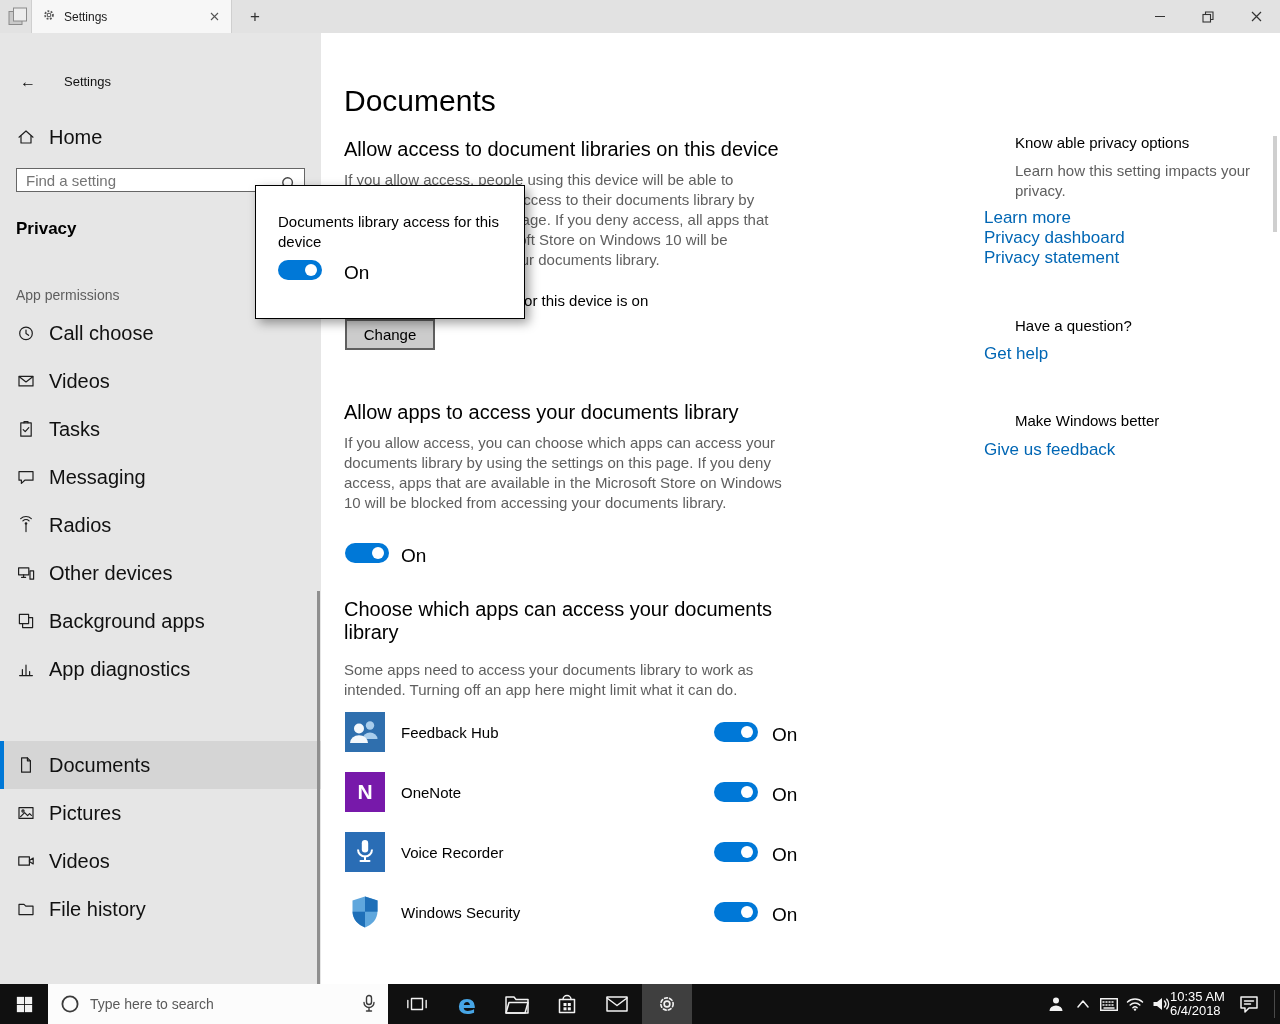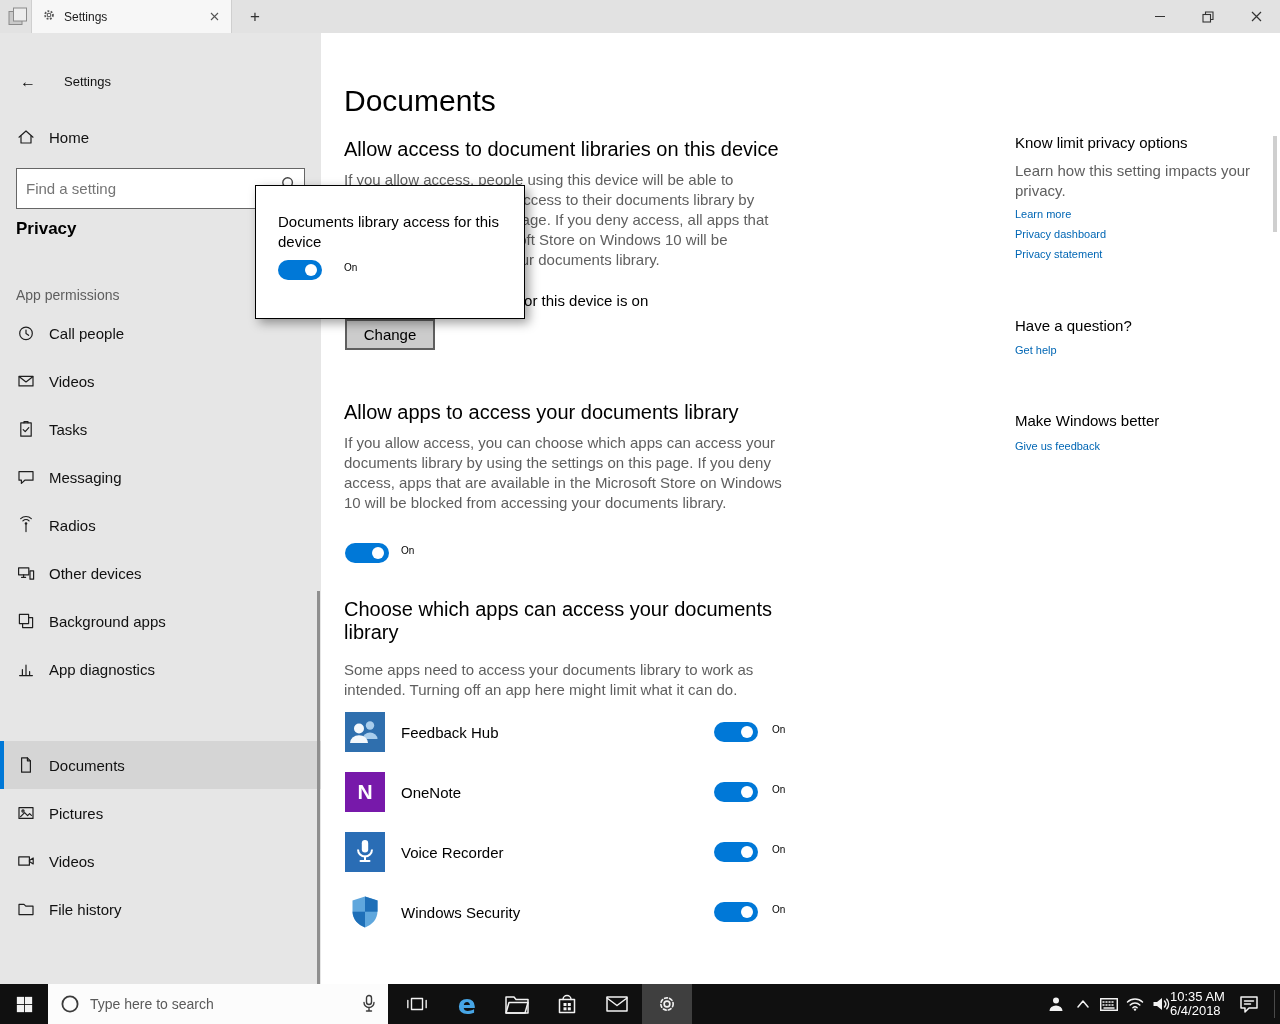--- a/index.html
+++ b/index.html
@@ -20,66 +20,66 @@
   .win-controls { position:absolute; right:0; top:0; height:33px; display:flex; }
   .win-btn { width:48px; height:33px; display:flex; align-items:center; justify-content:center; color:#333; }
   .minbar { display:block; width:10px; border-top:1px solid #333; }
 
   
   .sidebar { position:absolute; left:0; top:33px; width:321px; height:951px; background:#e6e6e6; }
   .back-btn { position:absolute; left:14px; top:38px; font-size:16px; color:#111; width:28px; height:22px;
               display:flex; align-items:center; justify-content:center; }
   .back-label { position:absolute; left:64px; top:41px; font-size:13px; color:#111; }
   .home-row { position:absolute; left:0; top:80px; width:321px; height:48px; display:flex; align-items:center; }
-  .search-wrap { position:absolute; left:16px; top:135px; width:289px; height:41px; }
+  .search-wrap { position:absolute; left:16px; top:135px; width:289px; height:24px; }
   .search-wrap input { width:100%; height:100%; border:1px solid #666; background:#fff; font-size:15px;
                        padding:0 32px 0 9px; font-family:inherit; color:#333; outline:none; }
   .search-wrap .mag { position:absolute; right:7px; top:7px; }
   .side-heading { position:absolute; left:16px; top:186px; font-size:17px; font-weight:bold; color:#000; }
   .group-heading { position:absolute; left:16px; top:254px; font-size:14px; color:#5e5e5e; }
   .nav-item { position:absolute; left:0; width:321px; height:48px; display:flex; align-items:center; padding-left:16px; }
   .nav-item.selected { background:#d5d5d5; }
   .nav-item.selected::before { content:""; position:absolute; left:0; top:0; width:4px; height:48px; background:#0078d7; }
   .nav-ic { width:20px; height:20px; display:flex; align-items:center; justify-content:center; }
   .nav-ic svg *, .home-row .nav-ic svg * { stroke:#1f1f1f; fill:none; stroke-width:1.2; stroke-linecap:round; stroke-linejoin:round; }
   .nav-ic svg .f { fill:#1f1f1f; stroke:none; }
-  .nav-label { margin-left:13px; font-size:15px; color:#111; white-space:nowrap; }
+  .nav-label { margin-left:13px; font-size:20px; color:#111; white-space:nowrap; }
   .side-scroll { position:absolute; left:317px; top:558px; width:3px; height:418px; background:#8f8f8f; }
 
   
   .page-title { position:absolute; left:344px; top:84px; font-size:30px; font-weight:300; color:#000; }
   .sec-h { position:absolute; font-size:20px; font-weight:400; color:#000; }
   .body-txt { position:absolute; font-size:15px; line-height:20px; color:#5f5f5f; }
   .status-line { position:absolute; left:344px; top:292px; font-size:15px; color:#000; }
   .change-btn { position:absolute; left:345px; top:319px; width:90px; height:31px; background:#cccccc;
                 border:2px solid #5f5f5f; font-size:15px; display:flex; align-items:center; justify-content:center; }
   .toggle { width:44px; height:20px; border-radius:10px; background:#0078d7; position:relative; }
   .toggle::after { content:""; position:absolute; top:4px; right:5px; width:12px; height:12px; border-radius:50%; background:#fff; }
-  .tg-label { font-size:10px; color:#000; }
+  .tg-label { font-size:19px; color:#000; }
   .abs { position:absolute; }
   .app-row { position:absolute; left:345px; width:450px; height:60px; display:flex; align-items:center; }
   .app-icon { width:40px; height:40px; flex:0 0 40px; position:relative; }
   .app-icon.onenote { background:#7719aa; display:flex; align-items:center; justify-content:center; }
   .app-icon.onenote span { color:#fff; font-size:21px; font-weight:bold; }
   .app-name { margin-left:16px; font-size:15px; color:#000; }
   .app-row .toggle { position:absolute; left:369px; top:20px; }
   .app-row .tg-label { position:absolute; left:427px; top:22px; }
   .main-scroll { position:absolute; left:1273px; top:136px; width:4px; height:96px; background:#cfcfcf; }
 
   
   .flyout { position:absolute; left:255px; top:185px; width:270px; height:134px; background:#fff;
             border:1px solid #000; box-shadow:4px 4px 10px rgba(0,0,0,0.38); z-index:60; }
   .flyout-label { position:absolute; left:22px; top:26px; width:232px; font-size:15px; line-height:20px; color:#000; }
   .flyout .toggle { position:absolute; left:22px; top:74px; }
   .flyout .tg-label { position:absolute; left:88px; top:76px; }
 
   
   .aside-h { position:absolute; left:1015px; font-size:15px; color:#000; }
   .aside-body { position:absolute; left:1015px; width:240px; font-size:15px; line-height:20px; color:#5f5f5f; }
-  .aside-link { position:absolute; left:1015px; font-size:11px; color:#0066b4; }
+  .aside-link { position:absolute; left:984px; font-size:17px; color:#0066b4; }
 
   
   .taskbar { position:absolute; left:0; top:984px; width:1280px; height:44px; background:#101010; }
   .tb-btn { position:absolute; top:0; height:40px; display:flex; align-items:center; justify-content:center; }
   .tb-btn svg * { stroke:#f2f2f2; fill:none; stroke-width:1.5; stroke-linecap:round; stroke-linejoin:round; }
   .tb-btn svg .f { fill:#f2f2f2; stroke:none; }
   .tb-btn.active { background:rgba(255,255,255,0.20); }
   .tb-search { position:absolute; left:48px; top:0; width:340px; height:40px; background:#fcfcfc;
                display:flex; align-items:center; }
   .tb-search-text { font-size:14px; color:#5a5a5a; margin-left:10px; flex:1; }
@@ -160,21 +160,21 @@
     <div class="side-heading">Privacy</div>
     <div class="group-heading">App permissions</div>
 
     <div class="nav-item" style="top:276px">
       <span class="nav-ic">
           <svg width="20" height="20" viewBox="0 0 20 20">
             <circle cx="10" cy="10.4" r="6.3"></circle>
             <path d="M10 7v3.5l2.6 1.8"></path>
           </svg>
         </span>
-      <span class="nav-label">Call people</span>
+      <span class="nav-label">Call choose</span>
     </div>
     <div class="nav-item" style="top:324px">
       <span class="nav-ic">
           <svg width="20" height="20" viewBox="0 0 20 20">
             <rect x="3" y="5.3" width="14" height="9.6"></rect>
             <path d="M3.3 5.8 10 11l6.7-5.2"></path>
           </svg>
         </span>
       <span class="nav-label">Videos</span>
     </div>
@@ -349,21 +349,21 @@
   </div>
 
   <div class="main-scroll"></div>
 
   <div class="flyout">
     <div class="flyout-label">Documents library access for this device</div>
     <div class="toggle"></div>
     <div class="tg-label">On</div>
   </div>
 
-  <div class="aside-h" style="top:134px;">Know limit privacy options</div>
+  <div class="aside-h" style="top:134px;">Know able privacy options</div>
   <div class="aside-body" style="top:161px;">Learn how this setting impacts your privacy.</div>
   <a class="aside-link" style="top:208px;">Learn more</a>
   <a class="aside-link" style="top:228px;">Privacy dashboard</a>
   <a class="aside-link" style="top:248px;">Privacy statement</a>
   <div class="aside-h" style="top:317px;">Have a question?</div>
   <a class="aside-link" style="top:344px;">Get help</a>
   <div class="aside-h" style="top:412px;">Make Windows better</div>
   <a class="aside-link" style="top:440px;">Give us feedback</a>
 
   <div class="taskbar">

